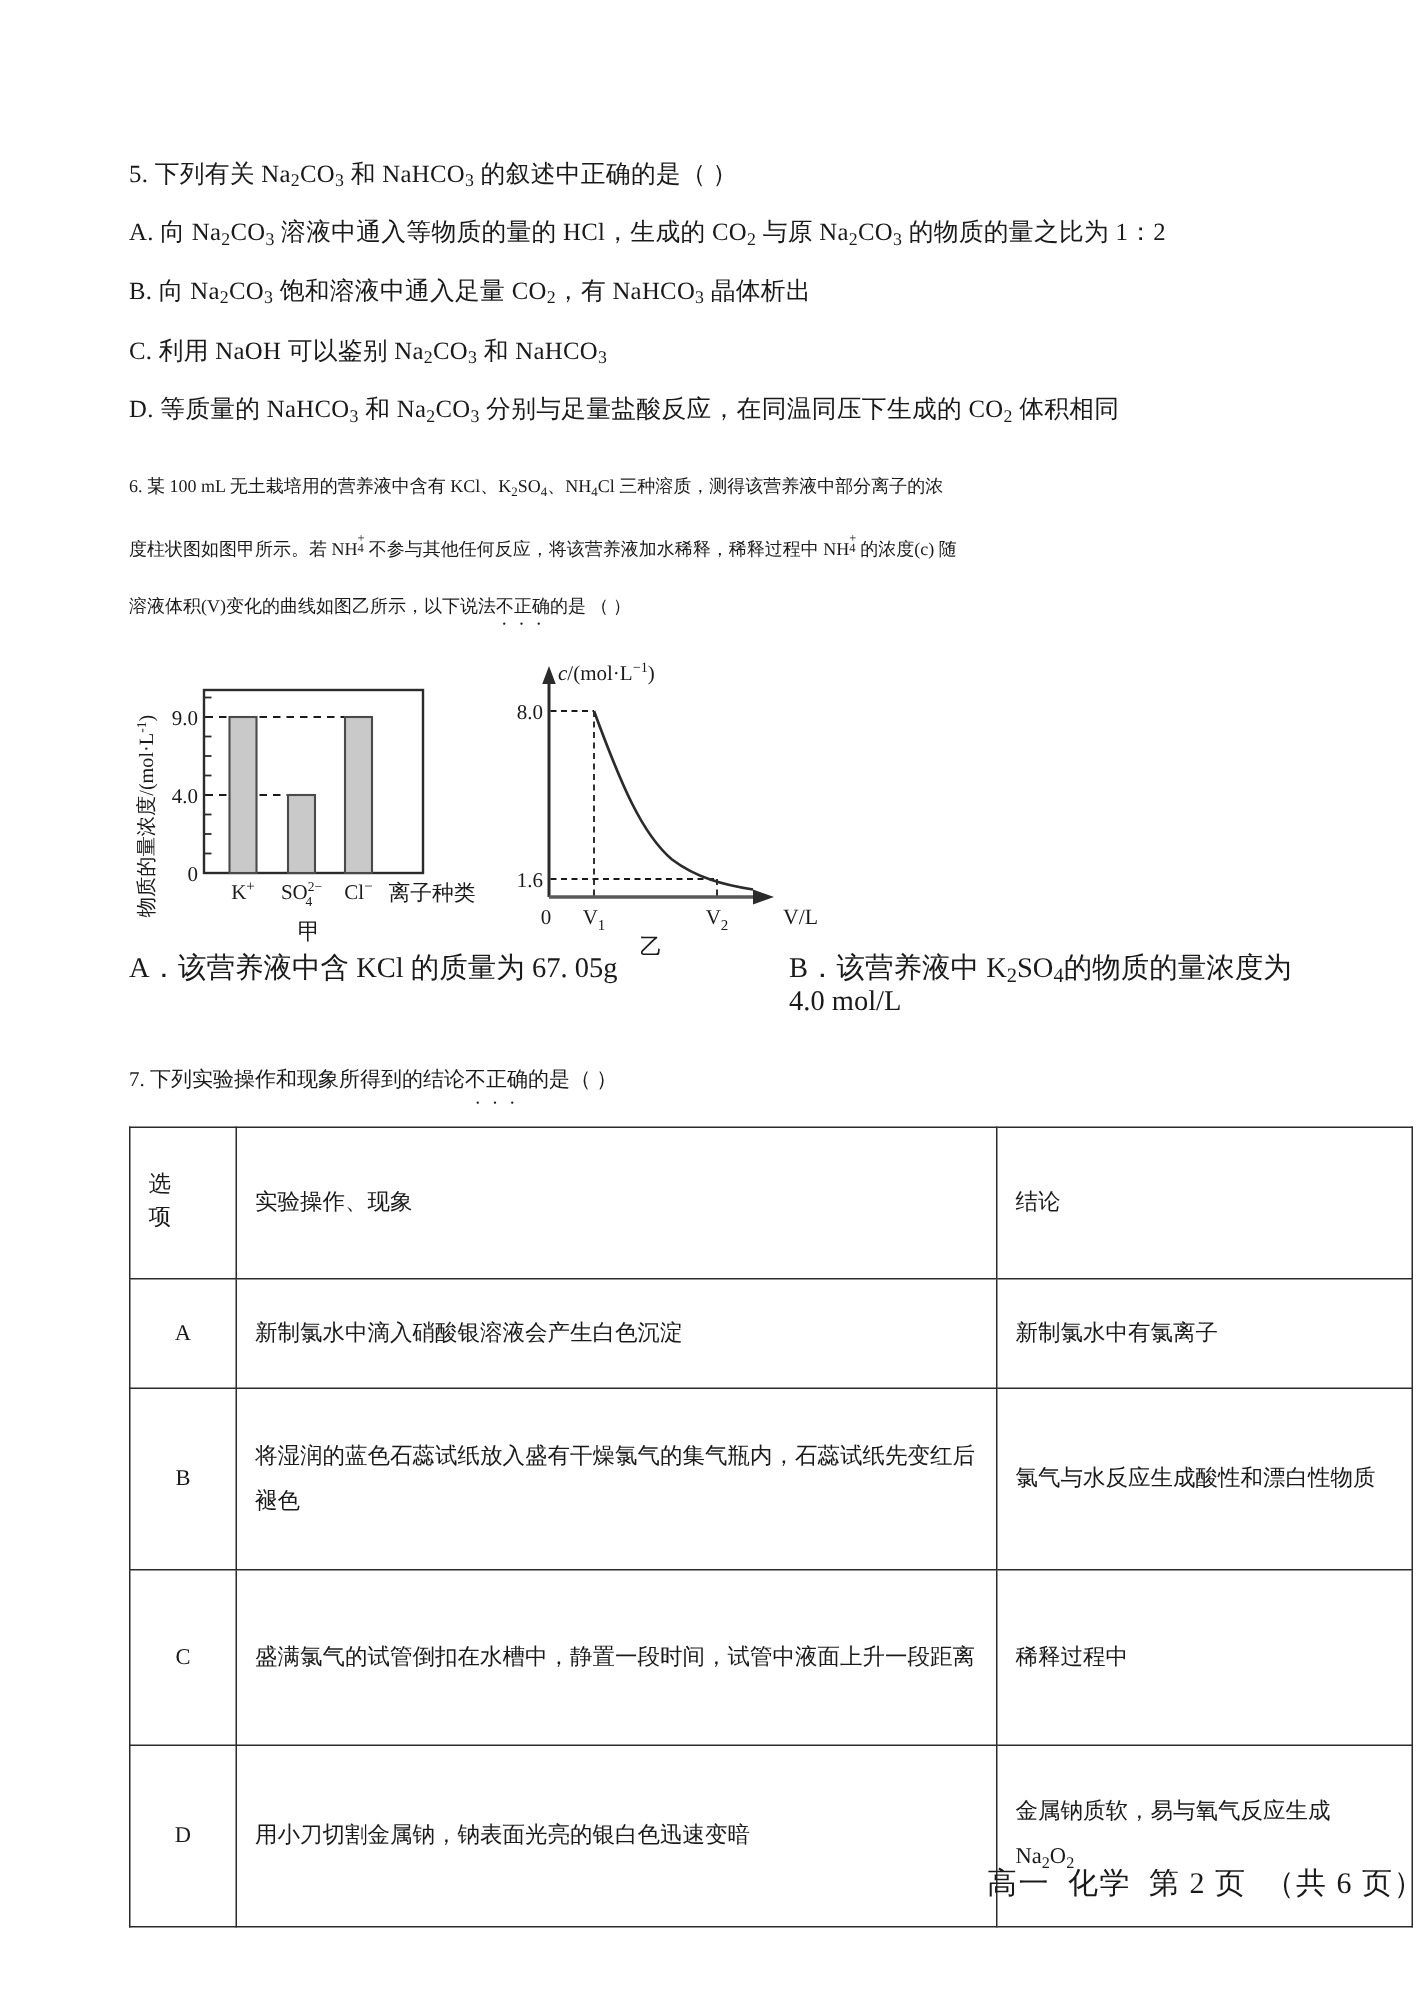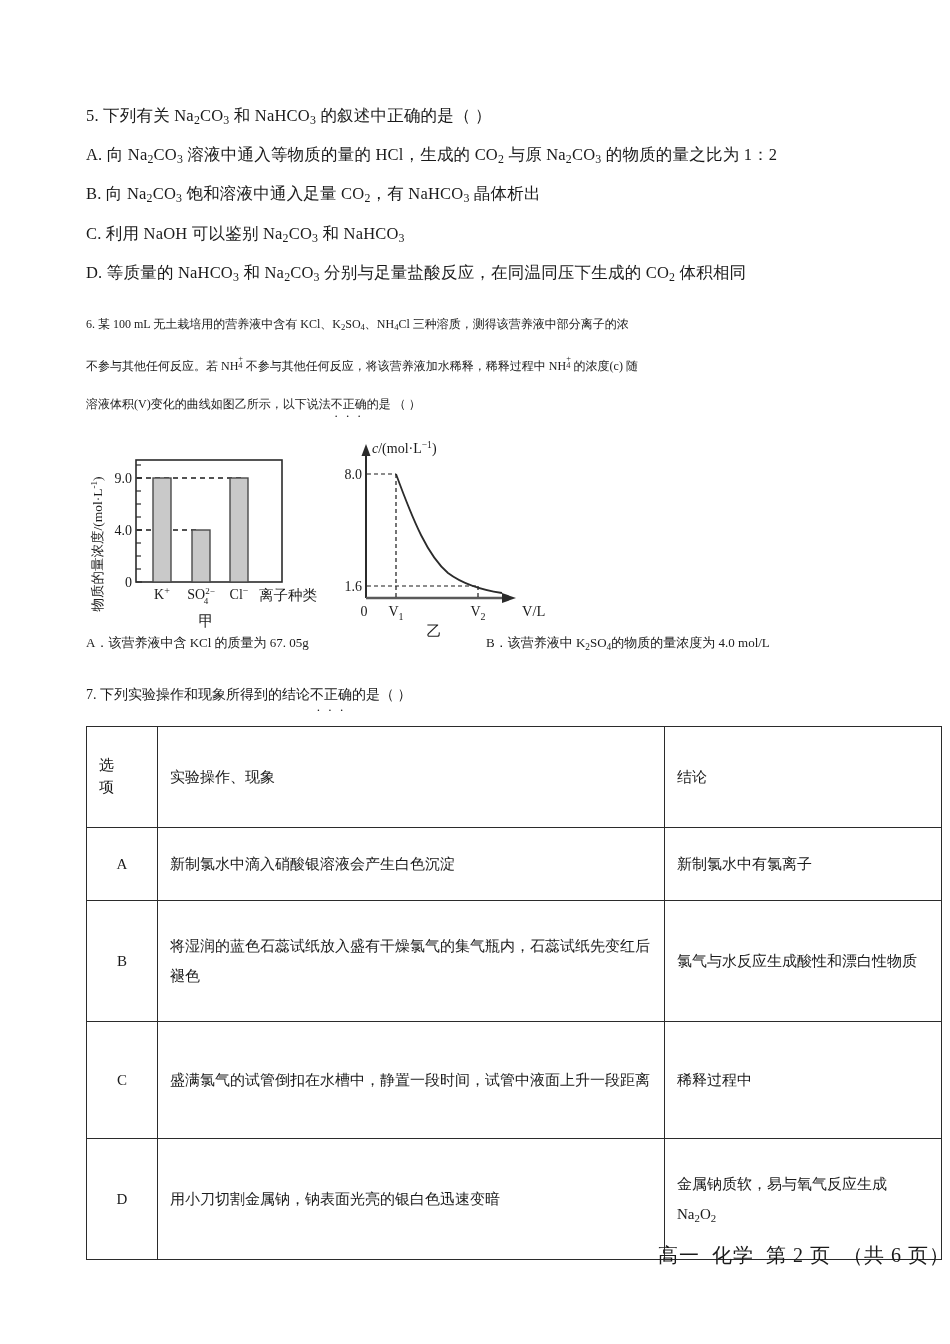--- a/index.html
+++ b/index.html
@@ -77,24 +77,25 @@
   .figures {
     position: relative;
     height: 200px;
     margin-top: 2px;
   }
   .fig-bar { position: absolute; left: 2px; top: 0; }
   .fig-line { position: absolute; left: 238px; top: -8px; }
 
   
   .opt-row {
-    font-size: 13px;
+    font-size: 19px;
     line-height: 1.0;
     margin-bottom: 26px;
     display: flex;
+    gap: 40px;
   }
   .opt-a { width: 400px; }
   .opt-b { flex: 1; }
 
   
   .q7-head {
     font-size: 14px;
     margin-top: 34px;
     margin-bottom: 22px;
   }
@@ -163,21 +164,21 @@
       <span>D.</span><span> 等质量的 </span><span>NaHCO<sub>3</sub></span><span> 和 </span><span>Na<sub>2</sub>CO<sub>3</sub></span><span> 分别与足量盐酸反应，在同温同压下生成的 </span><span>CO<sub>2</sub></span><span> 体积相同</span>
     </div>
 
     <div class="q6-head">
 
       <div class="q6-line">
         <span>6. 某 100 mL 无土栽培用的营养液中含有 KCl、K</span><sub>2</sub><span>SO</span><sub>4</sub><span>、NH</span><sub>4</sub><span>Cl 三种溶质，测得该营养液中部分离子的浓</span>
       </div>
 
       <div class="q6-line">
-        <span>不参与其他任何反应。若 NH</span><span class="nh4"><span class="s-sup">+</span><span class="s-sub">4</span></span><span>不参与其他任何反应，将该营养液加水稀释，稀释过程中 NH</span><span class="nh4"><span class="s-sup">+</span><span class="s-sub">4</span></span><span>的浓度(c)  随</span>
+        <span>度柱状图如图甲所示。若 NH</span><span class="nh4"><span class="s-sup">+</span><span class="s-sub">4</span></span><span>不参与其他任何反应，将该营养液加水稀释，稀释过程中 NH</span><span class="nh4"><span class="s-sup">+</span><span class="s-sub">4</span></span><span>的浓度(c)  随</span>
       </div>
 
       <div class="q6-line">
         溶液体积(V)变化的曲线如图乙所示，以下说法<span class="dotted-emph">不正确</span>的是  <span class="blankparen">（      ）</span>
       </div>
 
       <div class="figures">
 
         <div class="fig-bar">
           <svg width="240" height="200" viewBox="0 0 240 200">

